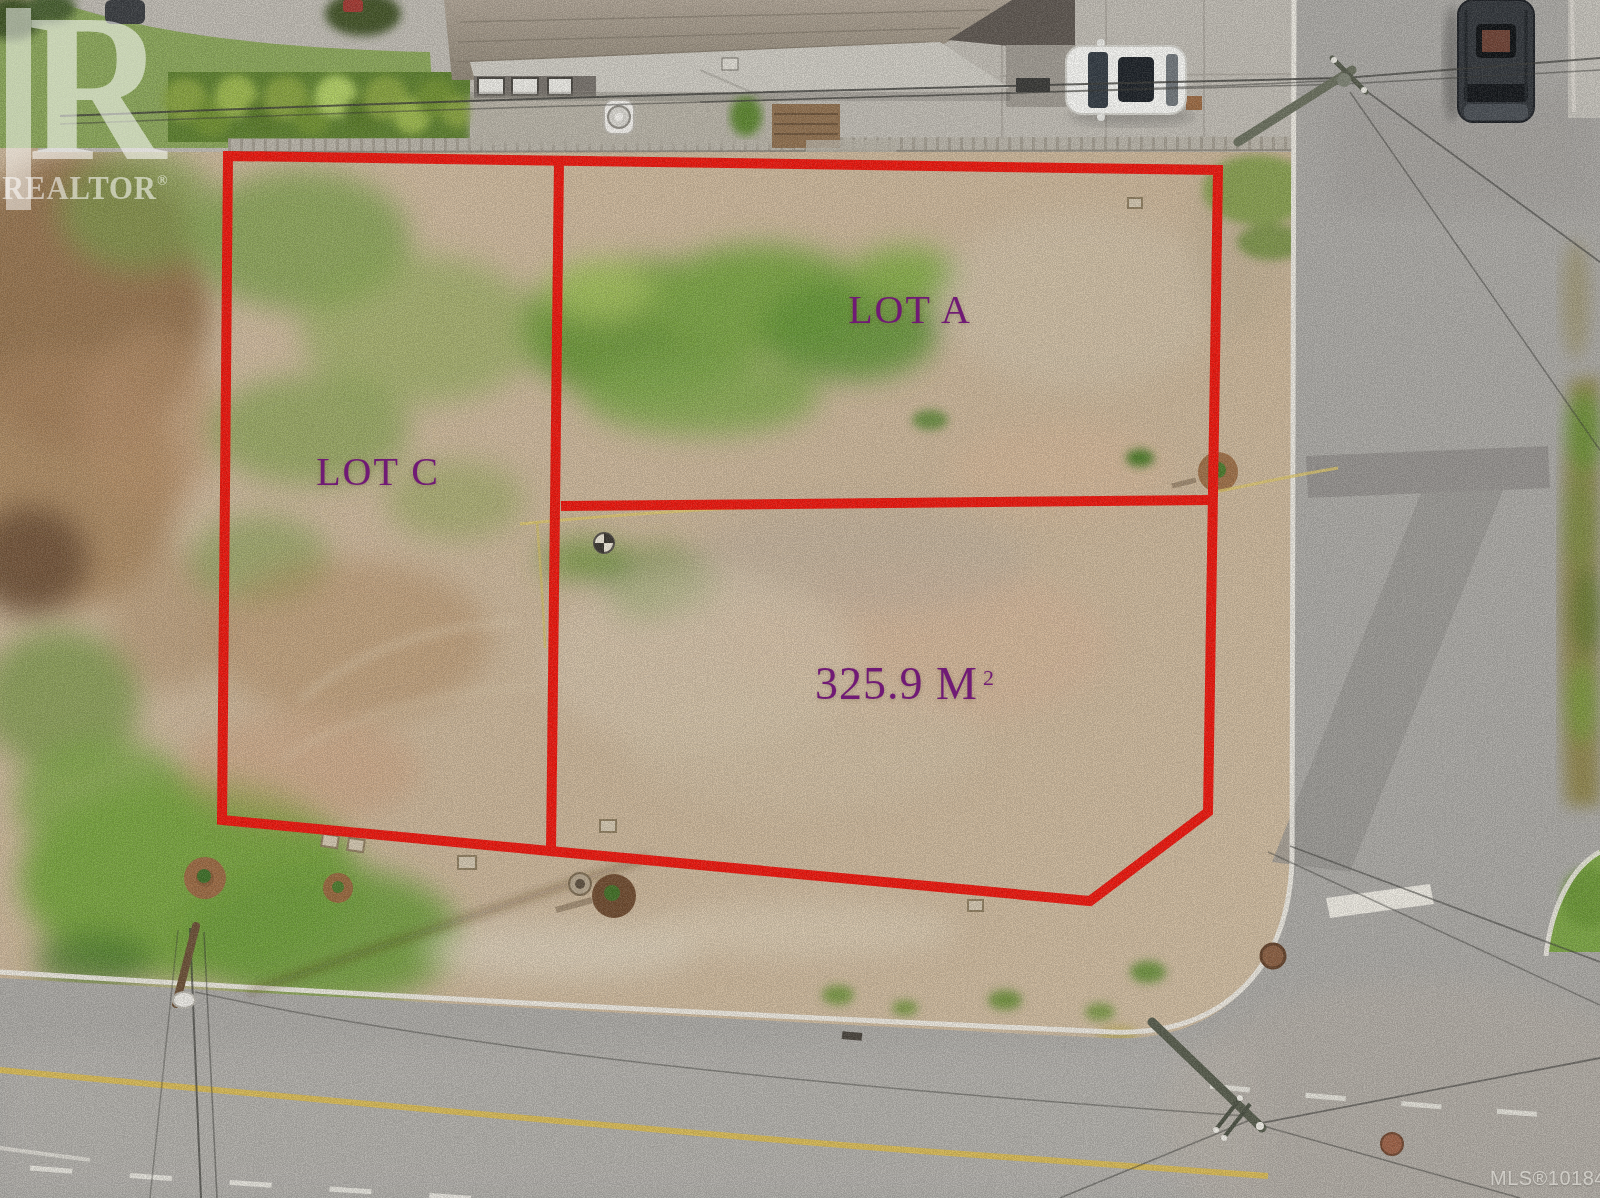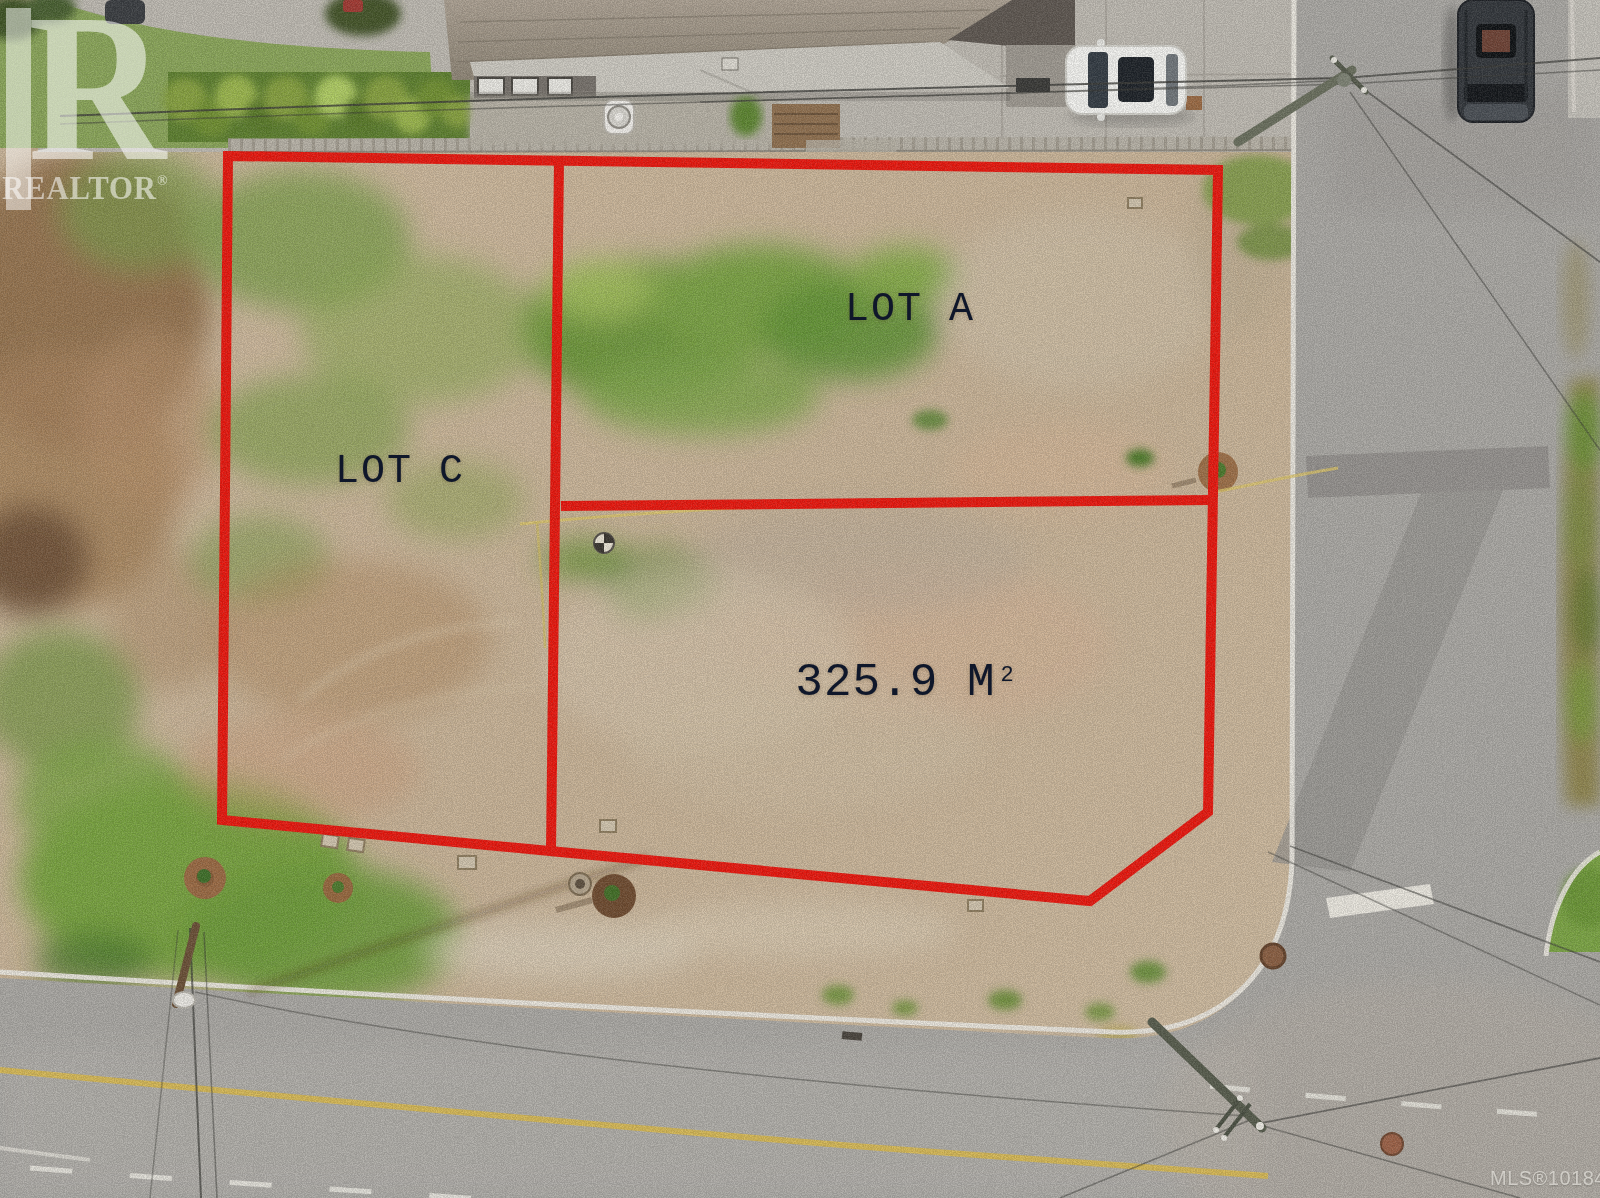--- a/index.html
+++ b/index.html
@@ -1,20 +1,20 @@
 <!DOCTYPE html>
 <html><head>
 <meta charset="utf-8">
 <style>
   html,body{margin:0;padding:0;background:#222;}
   .stage{position:relative;width:1600px;height:1198px;overflow:hidden;
          background:#c9b59a;font-family:"Liberation Sans",sans-serif;}
   .stage svg{position:absolute;left:0;top:0;}
-  .lot-label{position:absolute;width:300px;text-align:center;color:#0f172a;
-    font-family:Liberation Mono, monospace;
+  .lot-label{position:absolute;width:300px;text-align:center;color:#701a75;
+    font-family:Liberation Serif, serif;
     text-shadow:0 1px 4px rgba(90,70,40,.35);line-height:1.12;pointer-events:none;}
   .lot-label .lot-name{font-size:40px;letter-spacing:2px;}
   .lot-label .lot-area{font-size:46px;letter-spacing:1px;}
   .lot-label sup{font-size:22px;margin-left:5px;vertical-align:14px;}
   .watermark{position:absolute;left:0;top:0;width:210px;height:225px;
     color:rgba(255,255,255,.55);pointer-events:none;}
   .wm-bar{position:absolute;left:6px;top:8px;width:25px;height:202px;
     background:rgba(255,255,255,.5);}
   .wm-r{position:absolute;left:28px;top:-18px;font:700 212px/212px "Liberation Serif",serif;
     transform:scaleX(.9);transform-origin:left top;}
@@ -352,21 +352,21 @@
   <rect width="1600" height="1198" filter="url(#grainD)" opacity=".12"></rect>
   <rect width="1600" height="1198" filter="url(#grainL)" opacity=".09"></rect>
 </svg>
 
   <div class="lot-label" style="left:760px;top:288px;">
     <div class="lot-name">LOT A</div>
   </div>
   <div class="lot-label" style="left:755px;top:658px;">
     <div class="lot-area"><span>325.9 M</span><sup>2</sup></div>
   </div>
-  <div class="lot-label" style="left:250px;top:450px;text-align:center;">
+  <div class="lot-label" style="left:228px;top:450px;text-align:center;">
     <div class="lot-name">LOT C</div>
   </div>
 
   <div class="watermark">
     <div class="wm-bar"></div>
     <div class="wm-r">R</div>
     <div class="wm-text"><span>REALTOR</span><sup>®</sup></div>
   </div>
 
   <div class="mls">MLS®1018462</div>

